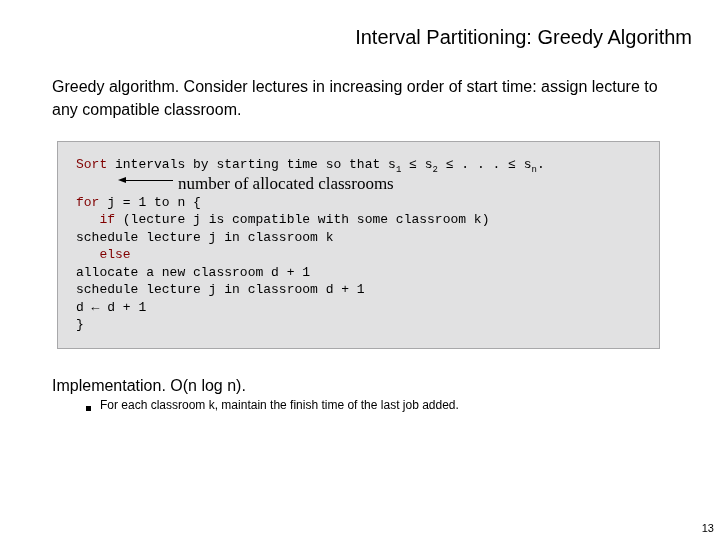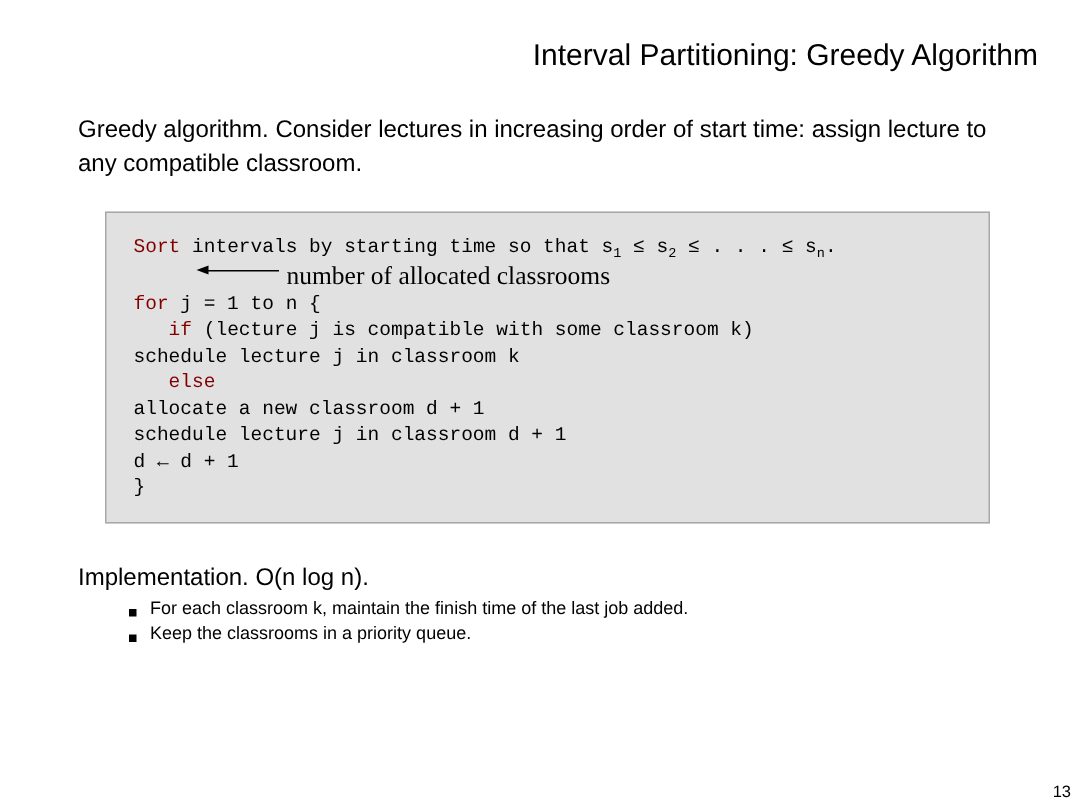--- a/index.html
+++ b/index.html
@@ -22,21 +22,21 @@
     font-weight: normal;
   }
   .para {
     font-size: 16px;
     line-height: 1.45;
     margin: 0 8px 20px 14px;
   }
   .codebox {
     background: #e1e1e2;
     border: 1px solid #a8a8aa;
-    margin: 0 32px 28px 32px;
+    margin: 0 32px 28px 19px;
     padding: 14px 14px 14px 18px;
     font-family: "Courier New", Courier, monospace;
     font-size: 13px;
     line-height: 1.35;
     position: relative;
   }
   .kw { color: #800000; }
   sub { font-size: 9px; vertical-align: sub; }
   .annot {
     position: absolute;
@@ -113,18 +113,17 @@
     <div class="annot" style="left:120px; top:31px;">number of allocated classrooms</div>
     <div class="arrow-line" style="left:67px; top:38px; width:48px;"></div>
     <div class="arrow-head" style="left:60px; top:35px;"></div>
   </div>
 
   <p class="impl">
     <span>Implementation.</span><span>  O(n log n).</span>
   </p>
   <ul class="bullets">
     <li>For each classroom k, maintain the finish time of the last job added.</li>
-    <li>Keep the classrooms in a priority queue.</li>
   </ul>
 
 </div>
 
 <div class="pagenum">13</div>
 
 </body></html>

